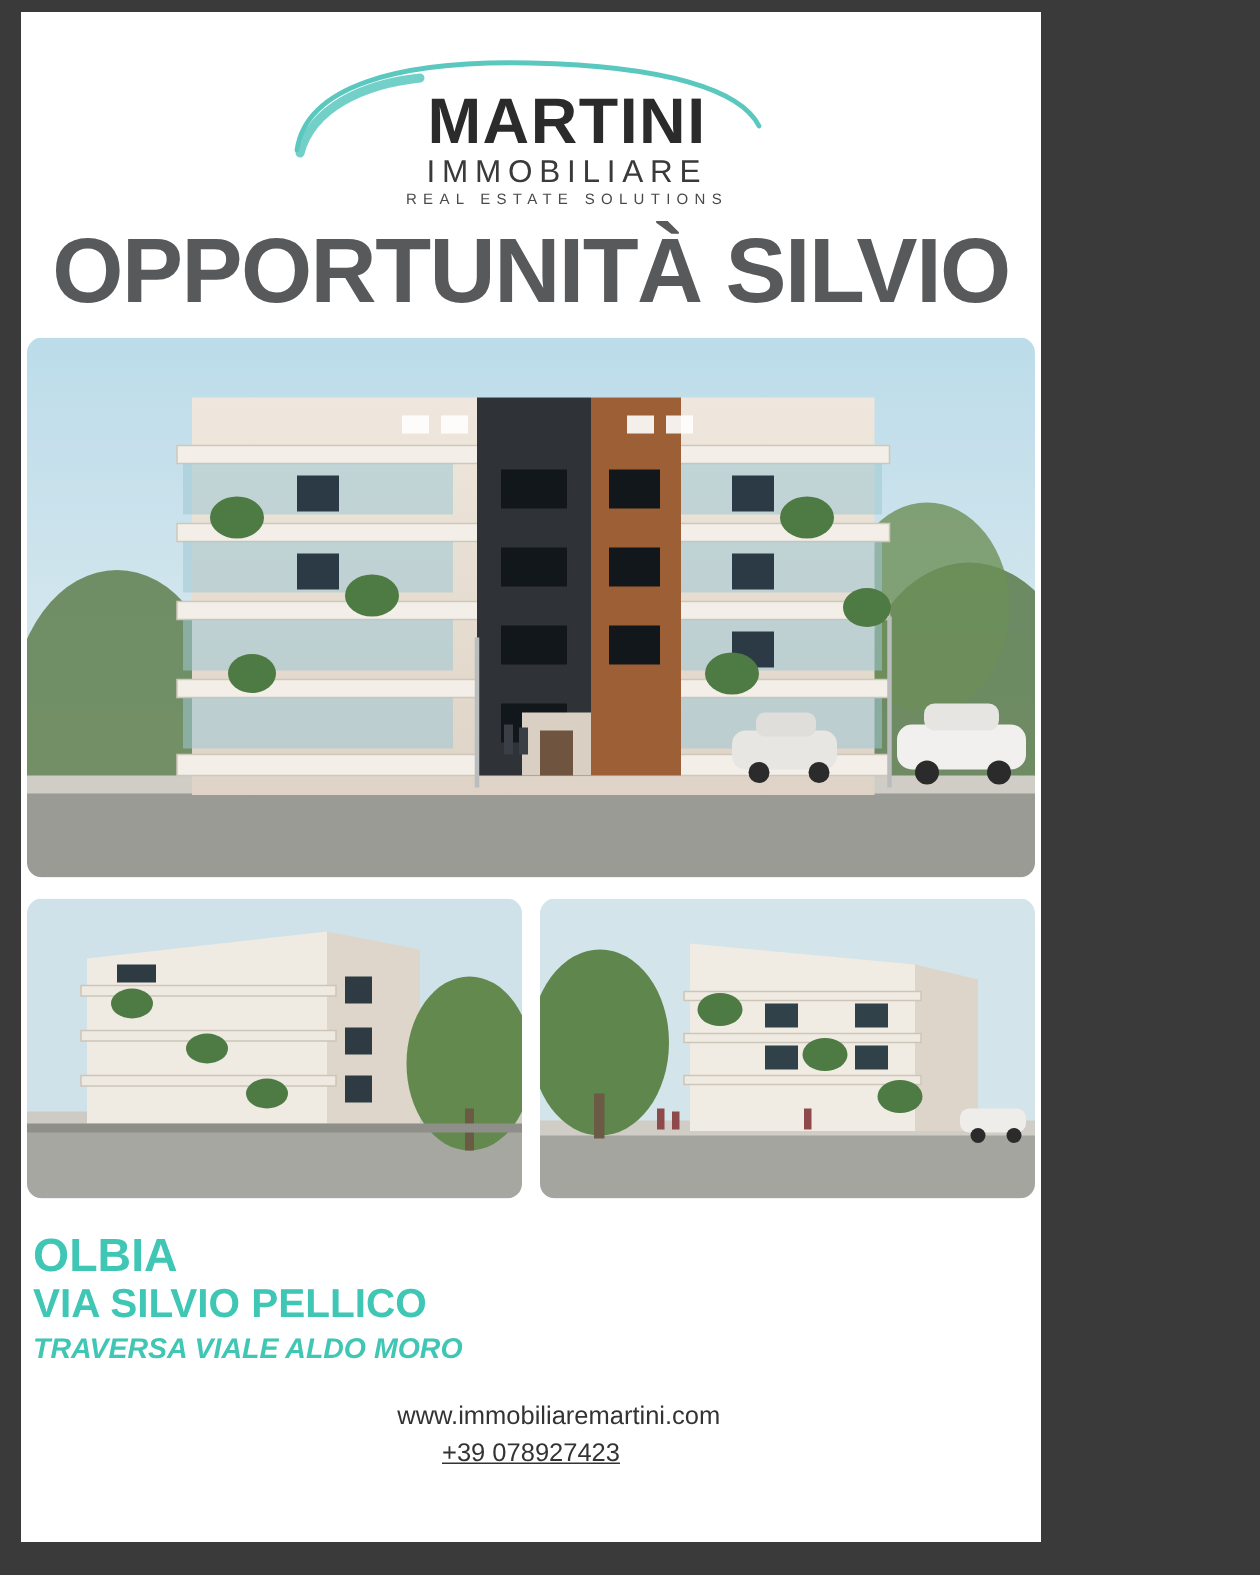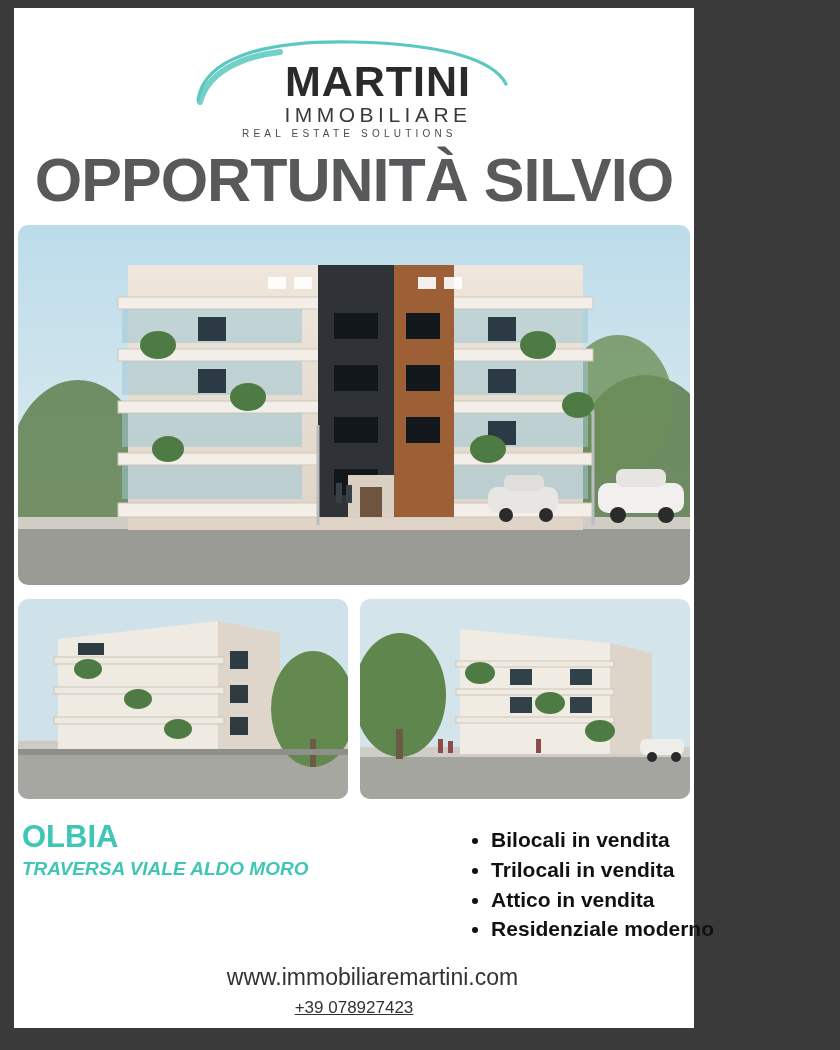--- a/index.html
+++ b/index.html
@@ -65,20 +65,21 @@
     font-size: 21px;
     letter-spacing: 4.5px;
     color: #3a3a3a;
     line-height: 1;
   }
   .logo-sub2 {
     position: absolute;
     left: 48px;
     top: 95px;
     width: 272px;
+    text-align: center;
     font-size: 10px;
     letter-spacing: 4.2px;
     color: #4a4a4a;
     line-height: 1;
   }
 
   
   .headline {
     margin-top: 6px;
     text-align: center;
@@ -153,21 +154,21 @@
     font-weight: bold;
     line-height: 1.42;
   }
 
   
   .contacts {
     margin-top: 16px;
     text-align: center;
     color: #333;
   }
-  .site { font-size: 23px; line-height: 1.5; margin-left: 37px; }
+  .site { font-size: 17px; line-height: 1.5; margin-left: 37px; }
   .phone {
     font-size: 17px;
     line-height: 1.5;
     text-decoration: underline;
   }
 </style>
 </head>
 <body>
 
 <div class="page">
@@ -352,28 +353,23 @@
         <rect x="280" y="140" width="44" height="16" rx="6" fill="#eeedea"></rect>
         <circle cx="292" cy="158" r="5" fill="#2b2b2b"></circle>
         <circle cx="316" cy="158" r="5" fill="#2b2b2b"></circle>
       </svg>
     </div>
   </div>
 
   <div class="info">
     <div class="address">
       <div class="city">OLBIA</div>
+      <div class="street">VIA SILVIO PELLICO</div>
       <div class="cross">TRAVERSA VIALE ALDO MORO</div>
     </div>
-    <ul class="features">
-      <li>Bilocali in vendita</li>
-      <li>Trilocali in vendita</li>
-      <li>Attico in vendita</li>
-      <li>Residenziale moderno</li>
-    </ul>
   </div>
 
   <div class="contacts">
     <div class="site">www.immobiliaremartini.com</div>
     <div class="phone">+39 078927423</div>
   </div>
 
 </div>
 
 </body></html>

